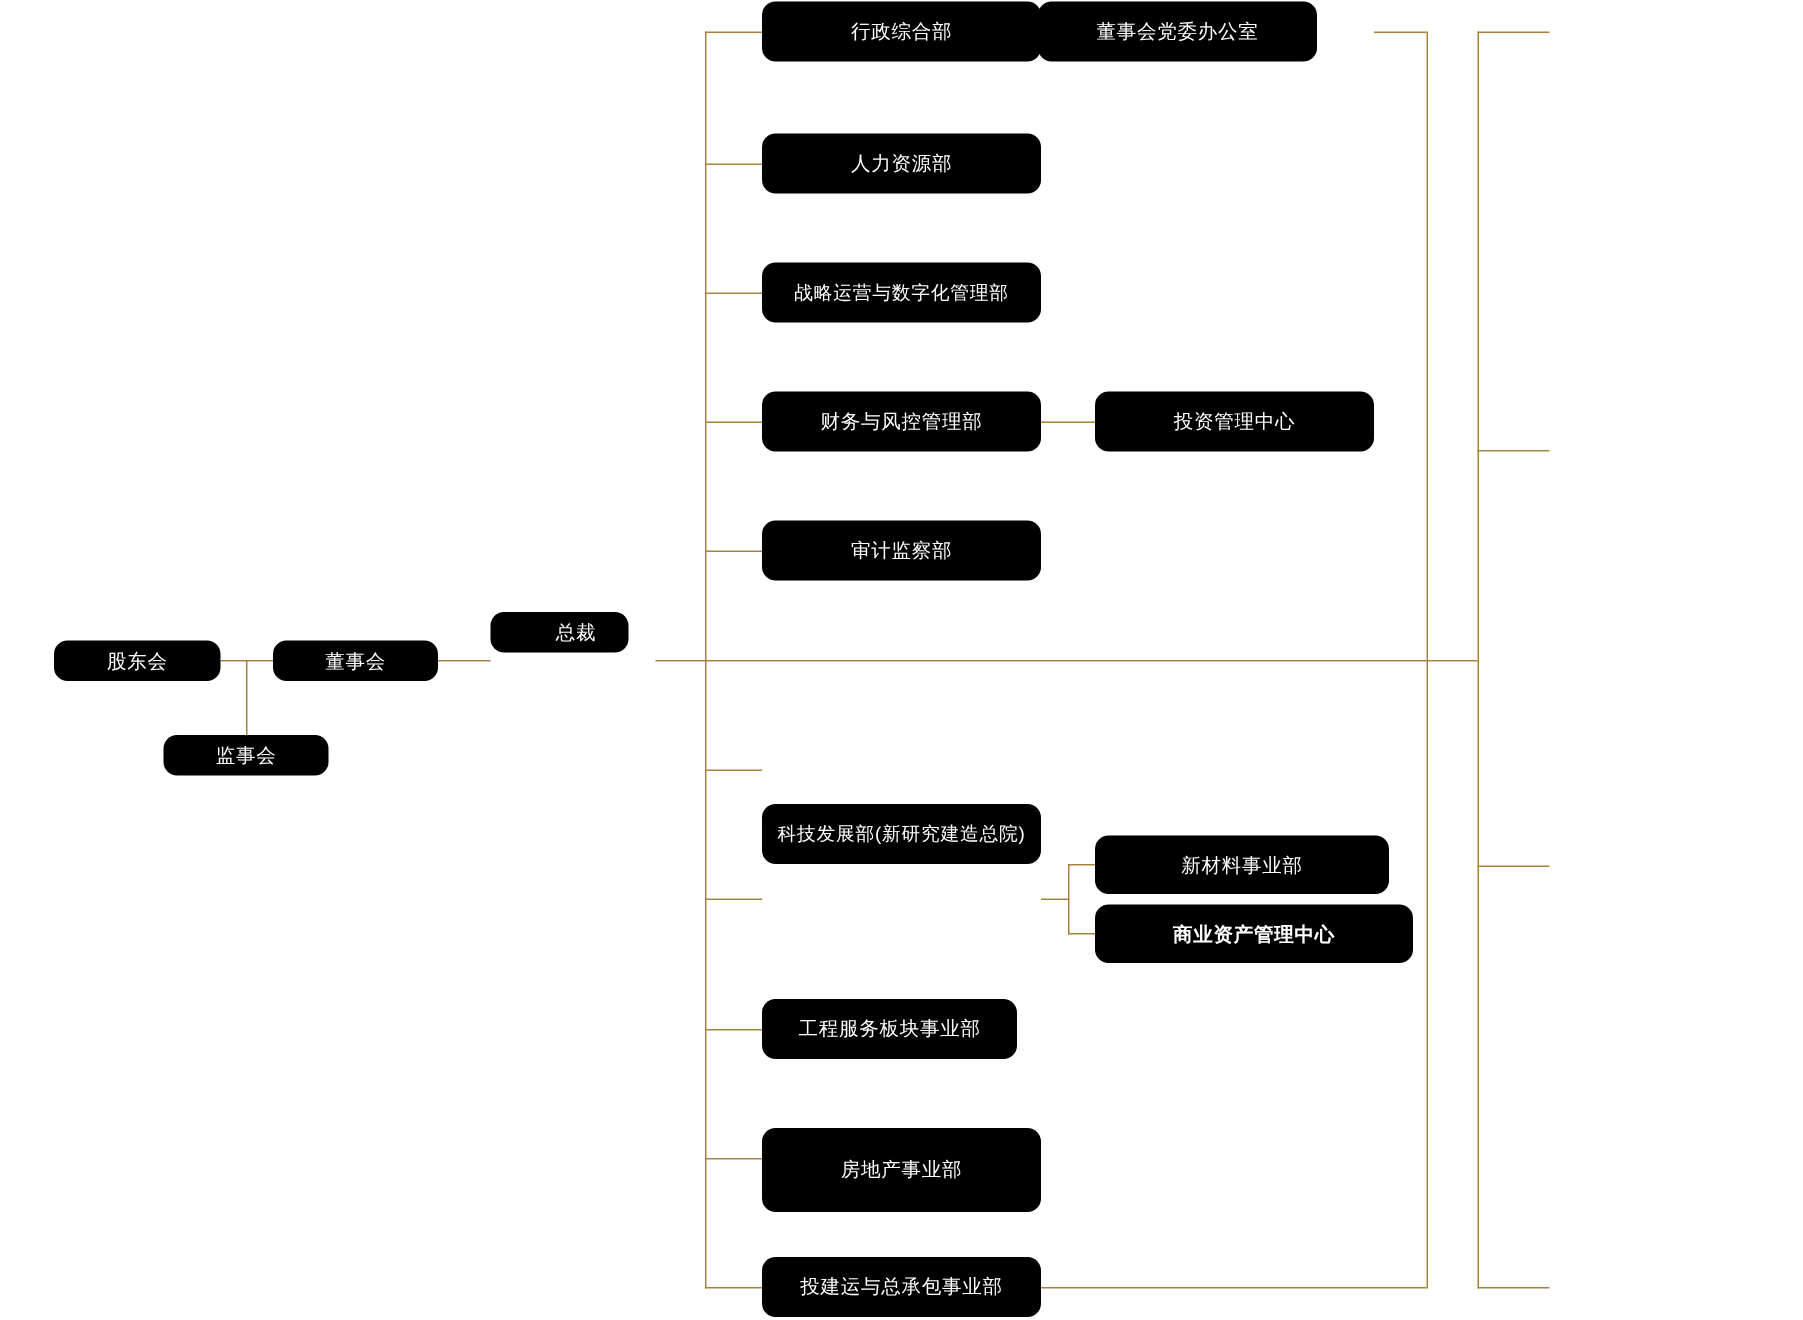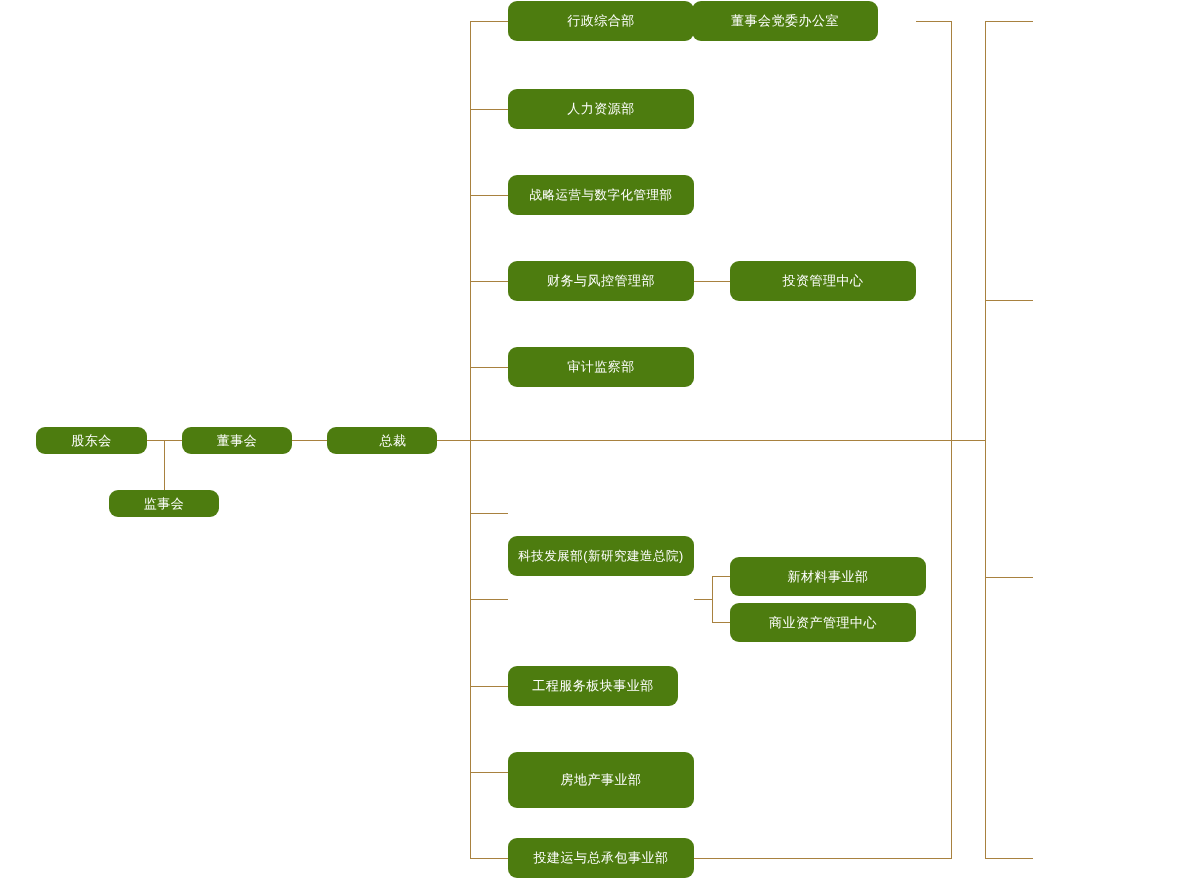--- a/index.html
+++ b/index.html
@@ -12,21 +12,21 @@
   }
   #chart-root {
     position: relative;
     width: 1202px;
     height: 880px;
     background: #ffffff;
     overflow: hidden;
   }
   .node {
     position: absolute;
-    background: #4d7c0f;
+    background: #000000;
     color: #ffffff;
     border-radius: 9px;
     display: flex;
     align-items: center;
     justify-content: center;
     font-size: 13px;
     line-height: 1.2;
     letter-spacing: 0.5px;
     text-align: center;
     white-space: nowrap;
@@ -91,21 +91,21 @@
   <div class="conn v" style="left:985px; top:21px; height:838px;"></div>
   <div class="conn h" style="left:985px; top:21px; width:48px;"></div>
   <div class="conn h" style="left:985px; top:300px; width:48px;"></div>
   <div class="conn h" style="left:985px; top:577px; width:48px;"></div>
   <div class="conn h" style="left:985px; top:858px; width:48px;"></div>
 
   <div class="node" style="left:36px; top:427px; width:111px; height:27px;">股东会</div>
 
   <div class="node" style="left:182px; top:427px; width:110px; height:27px;">董事会</div>
 
-  <div class="node" style="left:327px; top:427px; width:110px; height:27px;padding-left:28px;">总裁</div>
+  <div class="node" style="left:327px; top:408px; width:92px; height:27px;padding-left:28px;">总裁</div>
 
   <div class="node" style="left:109px; top:490px; width:110px; height:27px;">监事会</div>
 
   <div class="node" style="left:508px; top:1px; width:186px; height:40px;">行政综合部</div>
 
   <div class="node" style="left:508px; top:89px; width:186px; height:40px;">人力资源部</div>
 
   <div class="node small" style="left:508px; top:175px; width:186px; height:40px;">战略运营与数字化管理部</div>
 
   <div class="node" style="left:508px; top:261px; width:186px; height:40px;">财务与风控管理部</div>
@@ -120,15 +120,15 @@
   <div class="node" style="left:508px; top:752px; width:186px; height:56px;">房地产事业部</div>
 
   <div class="node" style="left:508px; top:838px; width:186px; height:40px;">投建运与总承包事业部</div>
 
   <div class="node" style="left:692px; top:1px; width:186px; height:40px;">董事会党委办公室</div>
 
   <div class="node" style="left:730px; top:261px; width:186px; height:40px;text-align:right;">投资管理中心</div>
 
   <div class="node" style="left:730px; top:557px; width:196px; height:39px;">新材料事业部</div>
 
-  <div class="node" style="left:730px; top:603px; width:186px; height:39px;">商业资产管理中心</div>
+  <div class="node" style="left:730px; top:603px; width:212px; height:39px;font-weight:bold;">商业资产管理中心</div>
 
 </div>
 
 </body></html>

